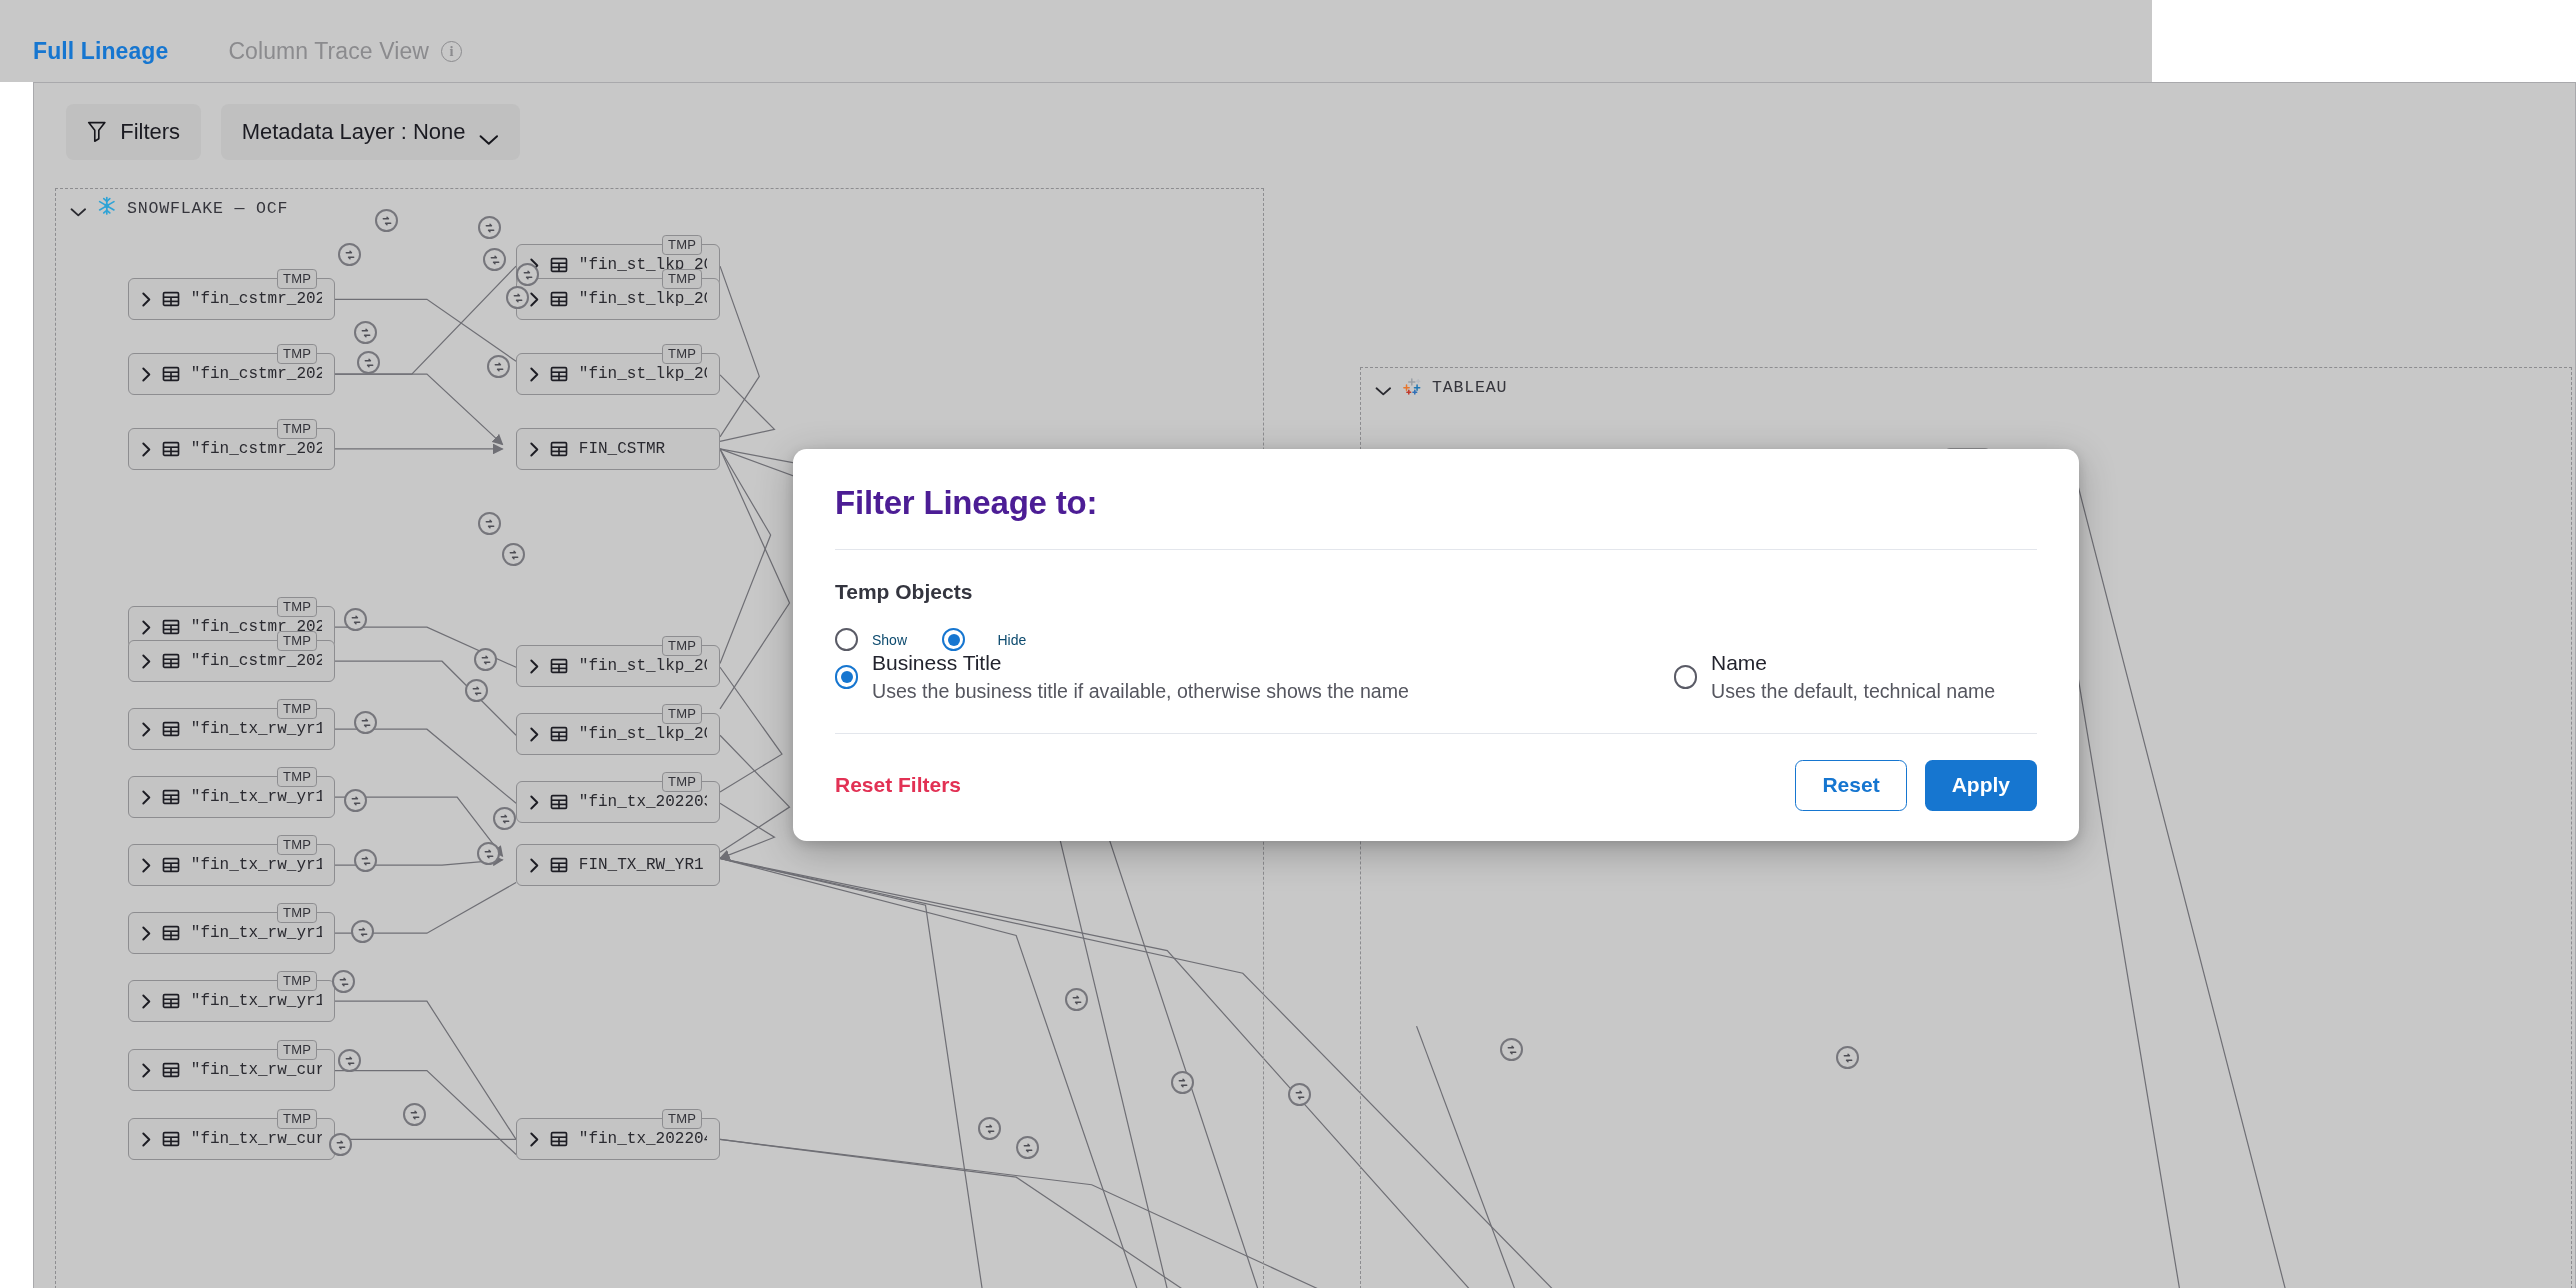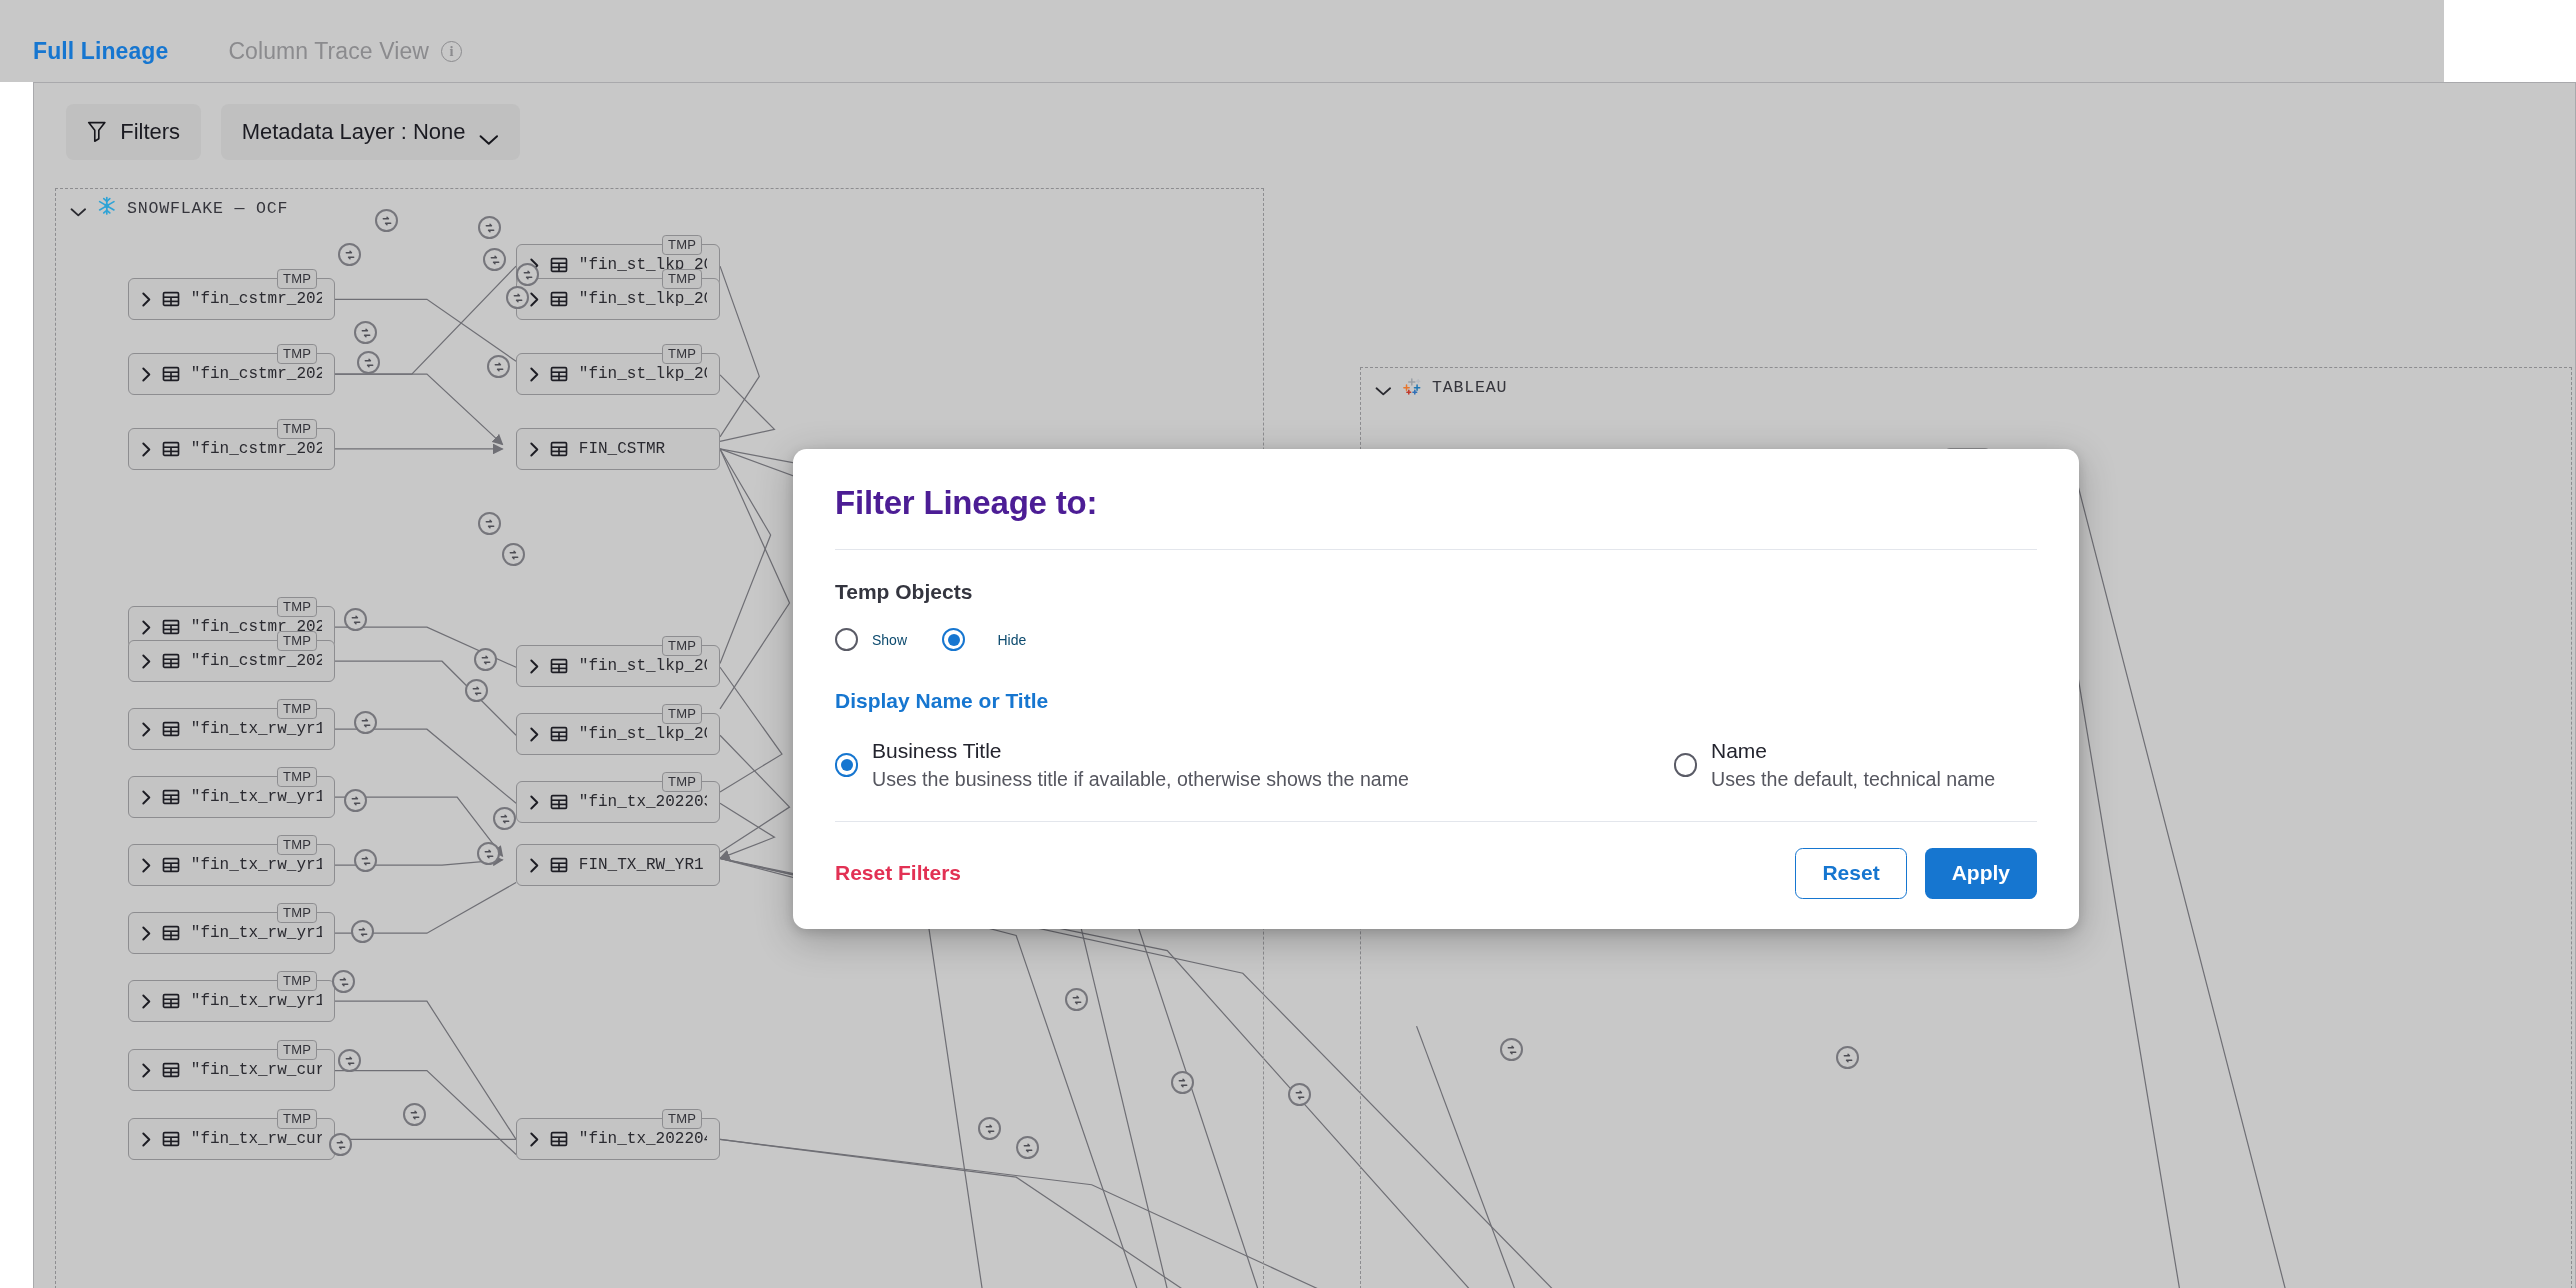--- a/index.html
+++ b/index.html
@@ -15,21 +15,21 @@
     position: relative;
     width: 2576px;
     height: 1289px;
     background: #ffffff;
   }
 
   
   .tabbar {
     position: absolute;
     left: 0; top: 0;
-    width: 2444px; height: 82px;
+    width: 2152px; height: 82px;
     background: #c8c8c8;
     display: flex;
     align-items: flex-end;
     padding-left: 33px;
     gap: 0;
   }
   .tab {
     display: flex;
     align-items: center;
     gap: 12px;
@@ -912,21 +912,20 @@
           <label class="radio-opt">
             <span class="rd"></span>
             <span class="rlabel">Show</span>
           </label>
           <label class="radio-opt" style="margin-left:35px;">
             <span class="rd on"></span>
             <span class="rlabel">Hide</span>
           </label>
         </div>
 
-        <div class="section-label link">Display Name or Title</div>
 
         <div class="twocol">
           <label class="radio-opt stacked col-b">
             <span class="rd on"></span>
             <span class="opt-texts">
               <span class="opt-title">Business Title</span>
               <span class="opt-sub">Uses the business title if available, otherwise shows the name</span>
             </span>
           </label>
           <label class="radio-opt stacked col-a">

